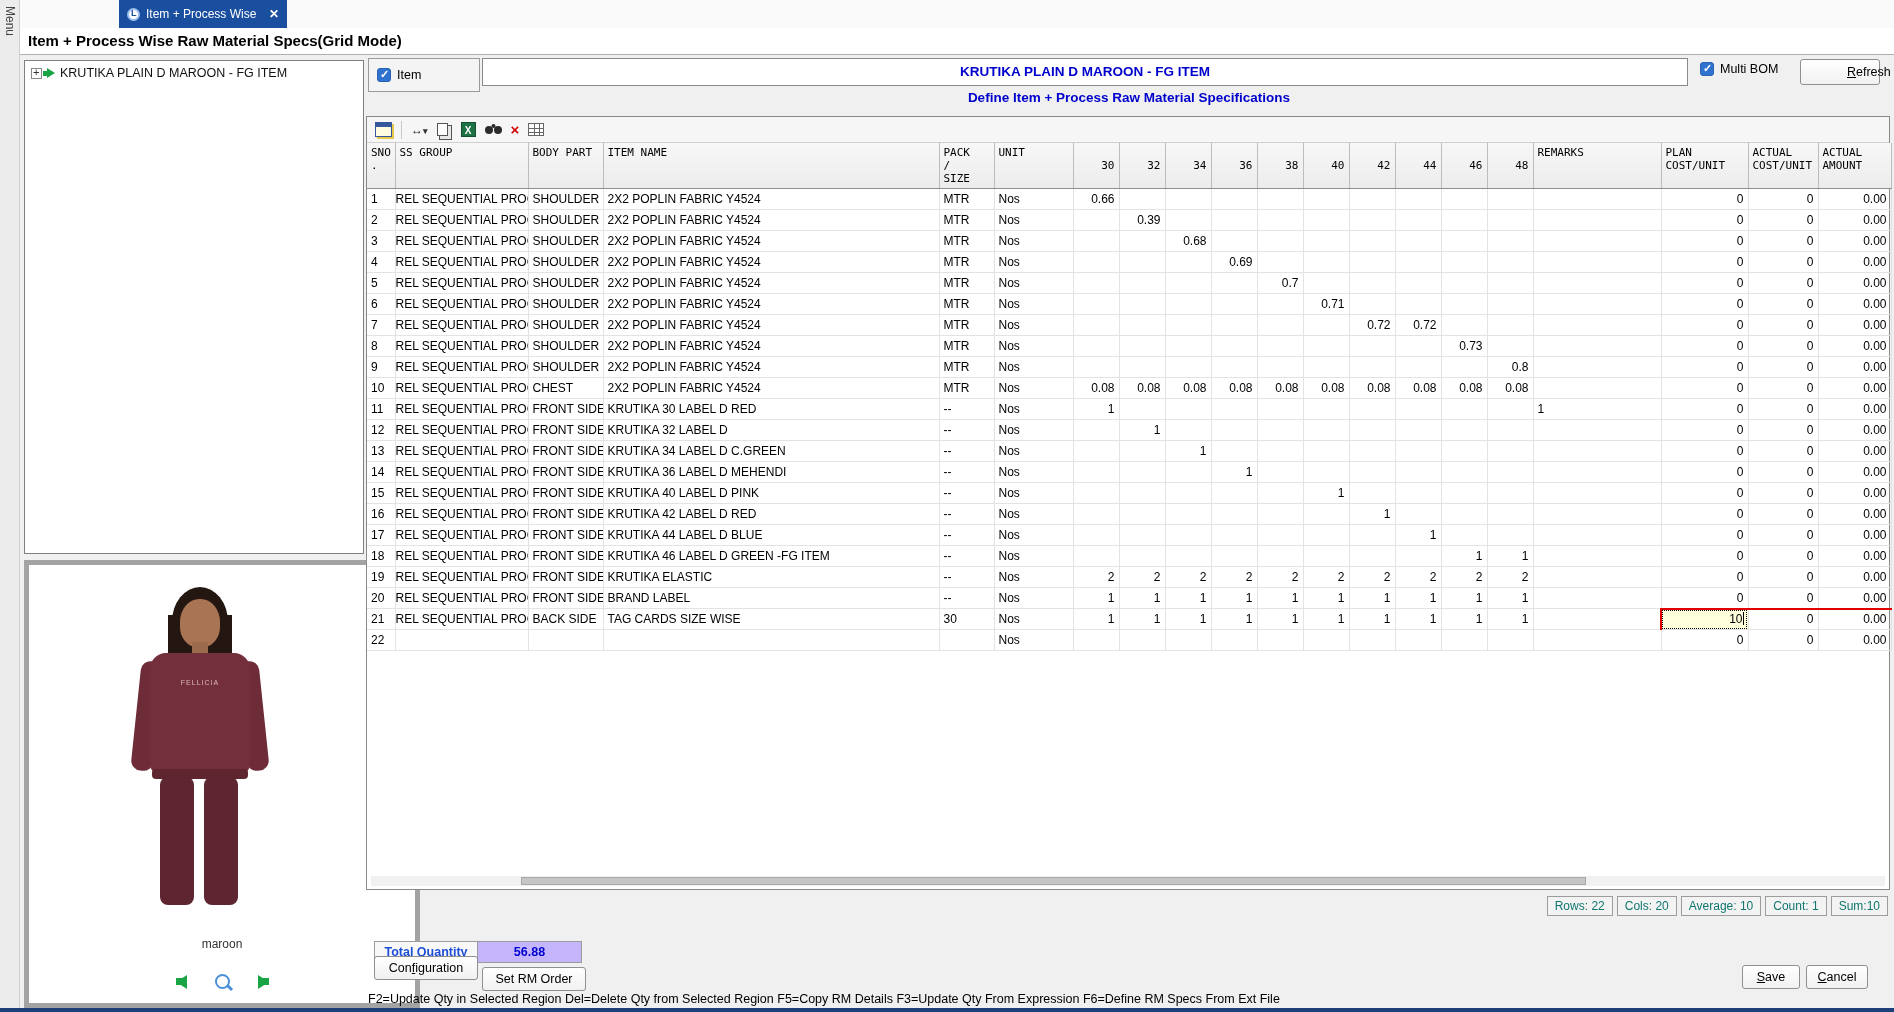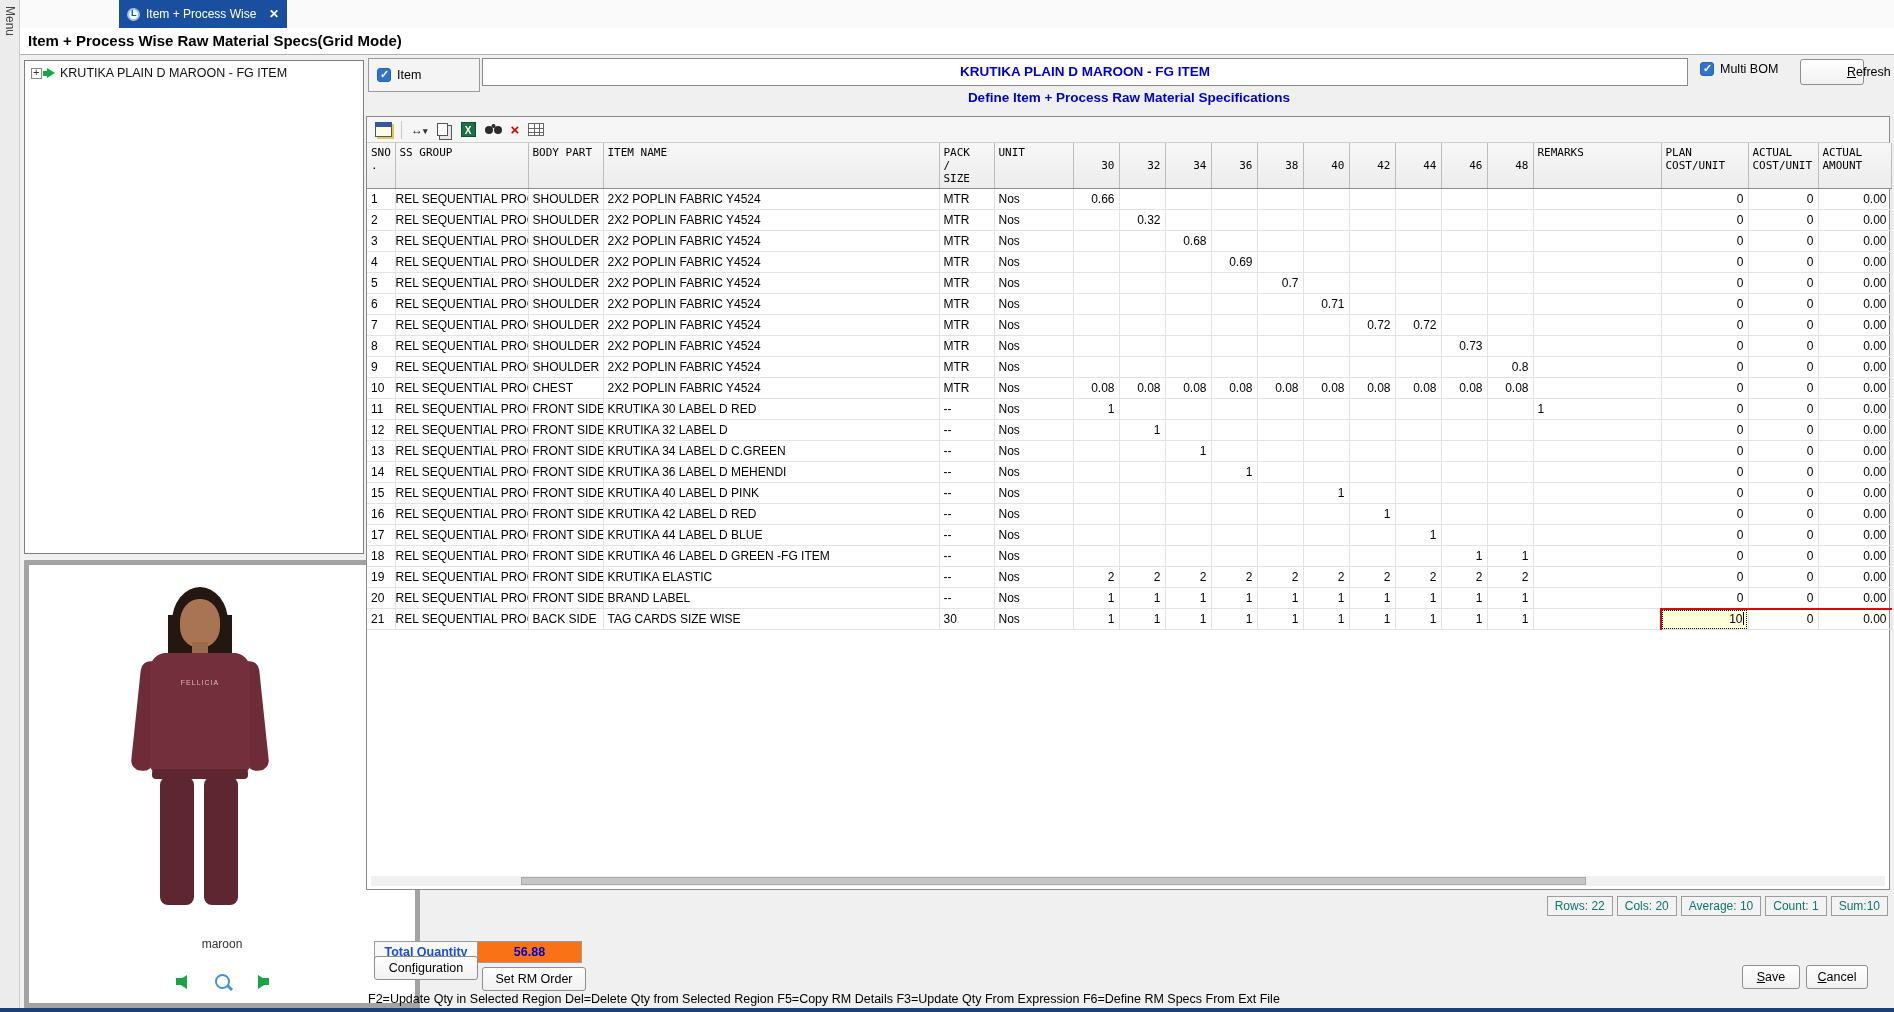--- a/index.html
+++ b/index.html
@@ -55,21 +55,21 @@
   .magnifier { width:15px; height:15px; border:2.5px solid #4a90d9; border-radius:50%; position:relative; }
   .magnifier::after { content:""; position:absolute; left:9px; top:10px; width:7px; height:3px; background:#4a90d9; transform:rotate(45deg); }
 
   
   .item-group { position:absolute; left:368px; top:58px; width:112px; height:28px; border:1px solid #9a9a9a; background:#f4f4f4; display:flex; align-items:center; gap:6px; padding:16px 8px; font-size:12.5px; }
   .cb { width:14px; height:14px; background:#2f72cf; border:1px solid #2a62b4; border-radius:3px; position:relative; flex:0 0 auto; }
   .cb::after { content:"\2713"; position:absolute; left:2px; top:-1px; color:#fff; font-size:11px; font-weight:bold; }
   .item-field { position:absolute; left:482px; top:58px; width:1206px; height:28px; border:1px solid #8a8a8a; background:#fff; text-align:center; font-size:13.5px; font-weight:bold; color:#0000cc; line-height:26px; }
   .multibom { position:absolute; left:1700px; top:62px; display:flex; align-items:center; gap:6px; font-size:12.5px; }
   .btn { border:1px solid #8f8f8f; border-radius:3px; background:linear-gradient(#ffffff,#f1f1f1); font-size:12.5px; text-align:center; color:#000; }
-  .refresh-btn { position:absolute; left:1800px; top:59px; width:64px; height:26px; line-height:24px;padding-left:46px; }
+  .refresh-btn { position:absolute; left:1800px; top:59px; width:80px; height:26px; line-height:24px;padding-left:46px; }
   .accel { text-decoration:underline; }
 
   .section-title { position:absolute; left:368px; top:90px; width:1522px; height:24px; text-align:center; font-size:13.5px; font-weight:bold; color:#0000cc; }
 
   
   .main-panel { position:absolute; left:366px; top:116px; width:1524px; height:774px; background:#fff; border:1px solid #8a8a8a; }
   .toolbar { position:absolute; left:0; right:0; top:0; height:26px; background:#f6f6f6; border-bottom:1px solid #cfcfcf; display:flex; align-items:center; gap:9px; padding:0 8px; }
   .tb { display:inline-block; position:relative; }
   .tbsep { width:1px; height:18px; background:#c9c9c9; }
   .ic-form { width:17px; height:15px; border:1px solid #35589c; background:linear-gradient(#35589c 0 4px, #fffbe0 4px); box-shadow:2px 2px 0 #e8c84a; }
@@ -104,21 +104,21 @@
 
   .hscroll { position:absolute; left:4px; right:4px; bottom:3px; height:10px; background:#f1f1f1; }
   .hscroll .thumb { position:absolute; left:150px; width:1065px; top:1px; height:8px; background:#c6c6c6; border:1px solid #a8a8a8; }
 
   
   .stats { position:absolute; right:6px; top:896px; display:flex; gap:4px; }
   .stat-box { border:1px solid #9c9c9c; background:#f3f3f3; font-size:12px; padding:2px 7px; color:#0f766e; }
 
   
   .tq-label { position:absolute; left:374px; top:941px; width:104px; height:22px; border:1px solid #9c9c9c; background:#f8f8f8; color:#1d4ed8; font-weight:bold; font-size:12.5px; text-align:center; line-height:20px; }
-  .tq-value { position:absolute; left:478px; top:941px; width:104px; height:22px; border:1px solid #9c9c9c; border-left:none; background:#f97316; color:#0000cc; font-weight:bold; font-size:12.5px; text-align:center; line-height:20px; }
+  .tq-value { position:absolute; left:478px; top:941px; width:104px; height:22px; border:1px solid #9c9c9c; border-left:none; background:#c4b5fd; color:#0000cc; font-weight:bold; font-size:12.5px; text-align:center; line-height:20px; }
   .cfg-btn { position:absolute; left:374px; top:956px; width:104px; height:24px; line-height:22px; }
   .rmorder-btn { position:absolute; left:482px; top:967px; width:104px; height:24px; line-height:22px; }
   .hotkeys { position:absolute; left:368px; top:992px; width:1522px; text-align:left; font-size:12.5px; color:#000; }
   .save-btn { position:absolute; left:1742px; top:965px; width:58px; height:24px; line-height:22px; }
   .cancel-btn { position:absolute; left:1806px; top:965px; width:62px; height:24px; line-height:22px; }
 
   .window-bottom { position:absolute; left:0; bottom:0; width:1894px; height:4px; background:#1d3f77; }
 </style>
 </head>
 <body>
@@ -271,21 +271,21 @@
             <td class="num cost">0.00</td>
           </tr>
           <tr>
             <td>2</td>
             <td class="clipL"><span>REL SEQUENTIAL PROCESS</span></td>
             <td>SHOULDER</td>
             <td>2X2 POPLIN FABRIC Y4524</td>
             <td>MTR</td>
             <td>Nos</td>
             <td class="num qty"></td>
-            <td class="num qty">0.32</td>
+            <td class="num qty">0.39</td>
             <td class="num qty"></td>
             <td class="num qty"></td>
             <td class="num qty"></td>
             <td class="num qty"></td>
             <td class="num qty"></td>
             <td class="num qty"></td>
             <td class="num qty"></td>
             <td class="num qty"></td>
             <td class="remarksc"></td>
             <td class="num cost">0</td>
@@ -702,20 +702,42 @@
             <td class="num qty">1</td>
             <td class="num qty">1</td>
             <td class="num qty">1</td>
             <td class="num qty">1</td>
             <td class="num qty">1</td>
             <td class="num qty">1</td>
             <td class="remarksc"></td>
             <td class="num cost selT selB selL editcell"><span class="editval">10</span><span class="caret"></span></td>
             <td class="num cost selT selB">0</td>
             <td class="num cost selT selB selR">0.00</td>
+          </tr>
+          <tr>
+            <td>22</td>
+            <td></td>
+            <td></td>
+            <td></td>
+            <td></td>
+            <td>Nos</td>
+            <td class="num qty"></td>
+            <td class="num qty"></td>
+            <td class="num qty"></td>
+            <td class="num qty"></td>
+            <td class="num qty"></td>
+            <td class="num qty"></td>
+            <td class="num qty"></td>
+            <td class="num qty"></td>
+            <td class="num qty"></td>
+            <td class="num qty"></td>
+            <td class="remarksc"></td>
+            <td class="num cost">0</td>
+            <td class="num cost">0</td>
+            <td class="num cost">0.00</td>
           </tr>
         </tbody>
       </table>
   </div>
   <div class="hscroll">
     <div class="thumb"></div>
   </div>
 </div>
 
 <div class="stats">

